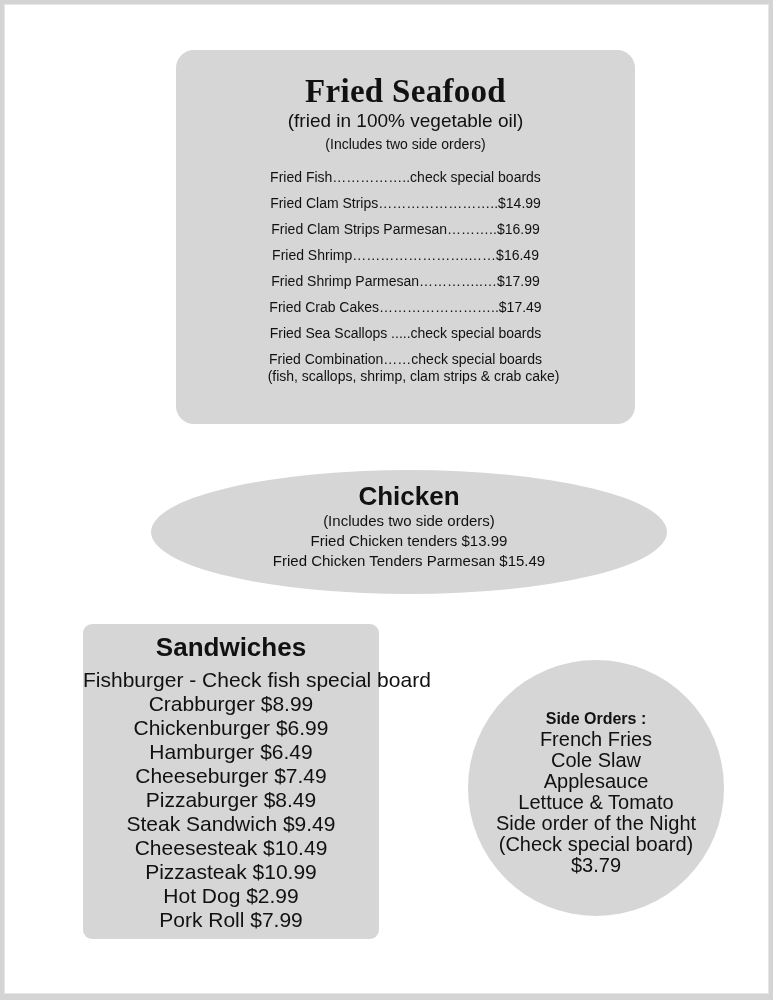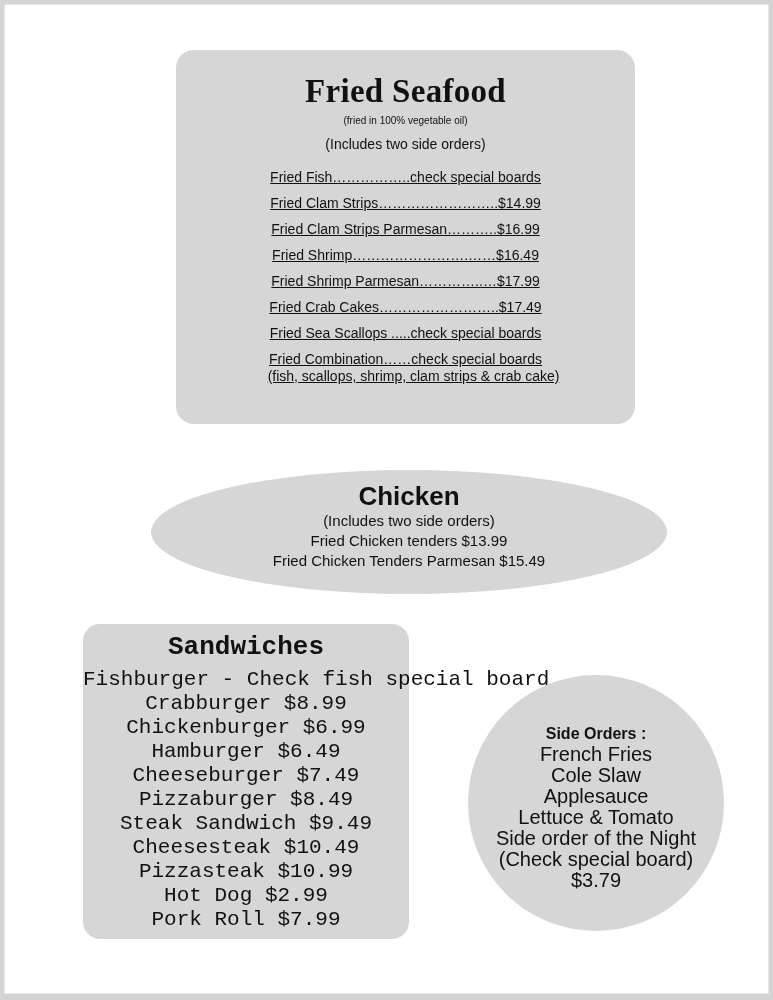--- a/index.html
+++ b/index.html
@@ -30,32 +30,31 @@
     }
     .seafood .title {
       font-family: "Liberation Serif", serif;
       font-weight: bold;
       font-size: 33px;
       margin-top: 22px;
       line-height: 38px;
       letter-spacing: 0.3px;
     }
     .seafood .sub {
-      font-size: 10px;
+      font-size: 19px;
       line-height: 16px;
       margin-top: 3px;
     }
     .seafood .sub2 {
       font-size: 14px;
       line-height: 18px;
       margin-top: 6px;
     }
     .seafood .items {
       margin-top: 16px;
-      text-decoration: underline;
     }
     .seafood .item {
       font-size: 14px;
       line-height: 17px;
       margin-bottom: 9px;
       white-space: nowrap;
     }
     .seafood .item.last { margin-bottom: 0; }
     .seafood .note {
       font-size: 14px;
@@ -76,39 +75,38 @@
       margin-top: 11px;
       text-align: center;
     }
     .chicken .line {
       font-size: 15px;
       line-height: 20px;
     }
     
     .sandwiches {
       left: 78px; top: 619px;
-      width: 326px; height: 315px;
-      border-radius: 17px;
-      font-family: Liberation Mono, monospace;
+      width: 296px; height: 315px;
+      border-radius: 9px;
     }
     .sandwiches .title {
       font-weight: bold;
       font-size: 26px;
       line-height: 30px;
       margin-top: 8px;
     }
     .sandwiches .items { margin-top: 6px; }
     .sandwiches .item {
       font-size: 21px;
       line-height: 24px;
       white-space: nowrap;
     }
     
     .sides {
-      left: 463px; top: 670px;
+      left: 463px; top: 655px;
       width: 256px; height: 256px;
       border-radius: 50%;
     }
     .sides .title {
       font-weight: bold;
       font-size: 16px;
       line-height: 21px;
       margin-top: 48px;
     }
     .sides .item {

